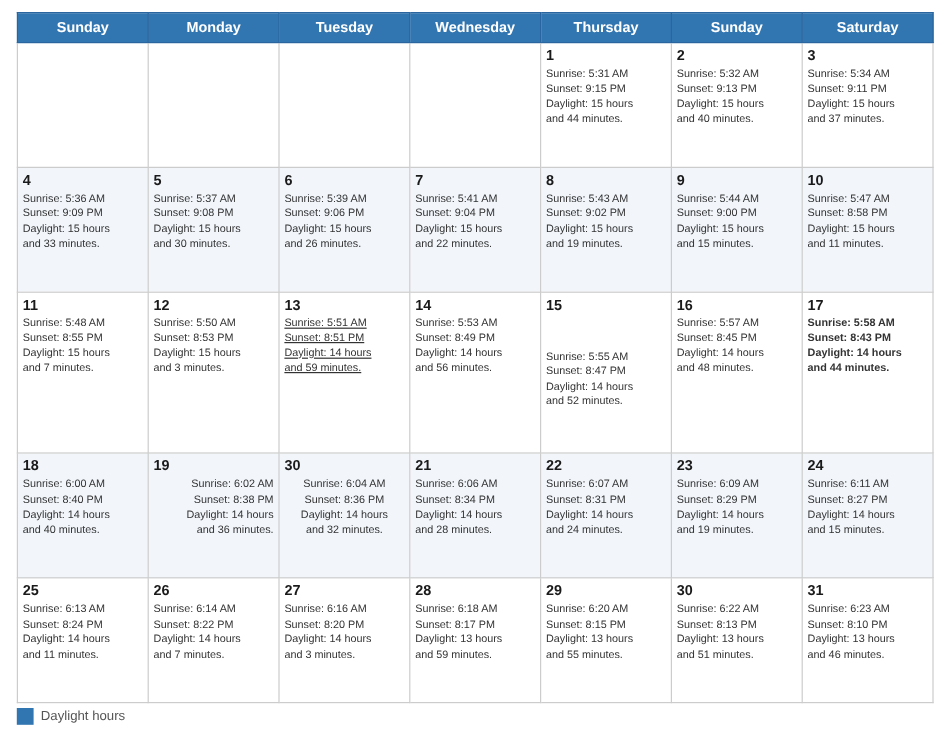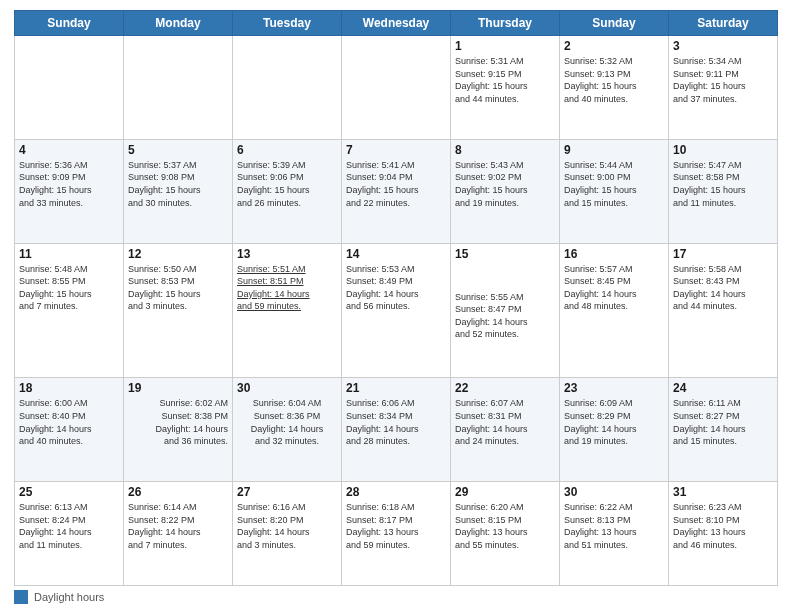--- a/index.html
+++ b/index.html
@@ -236,21 +236,21 @@
           </td>
           <td>
             <span class="day-number">16</span>
             <div class="day-info" style="white-space: pre-line;">Sunrise: 5:57 AM
 Sunset: 8:45 PM
 Daylight: 14 hours
 and 48 minutes.</div>
           </td>
           <td>
             <span class="day-number">17</span>
-            <div class="day-info" style="white-space: pre-line;">Sunrise: 5:58 AM
+            <div class="day-info" style="white-space: pre-line; font-weight: bold;">Sunrise: 5:58 AM
 Sunset: 8:43 PM
 Daylight: 14 hours
 and 44 minutes.</div>
           </td>
         </tr>
         <tr>
           <td>
             <span class="day-number">18</span>
             <div class="day-info" style="white-space: pre-line;">Sunrise: 6:00 AM
 Sunset: 8:40 PM

